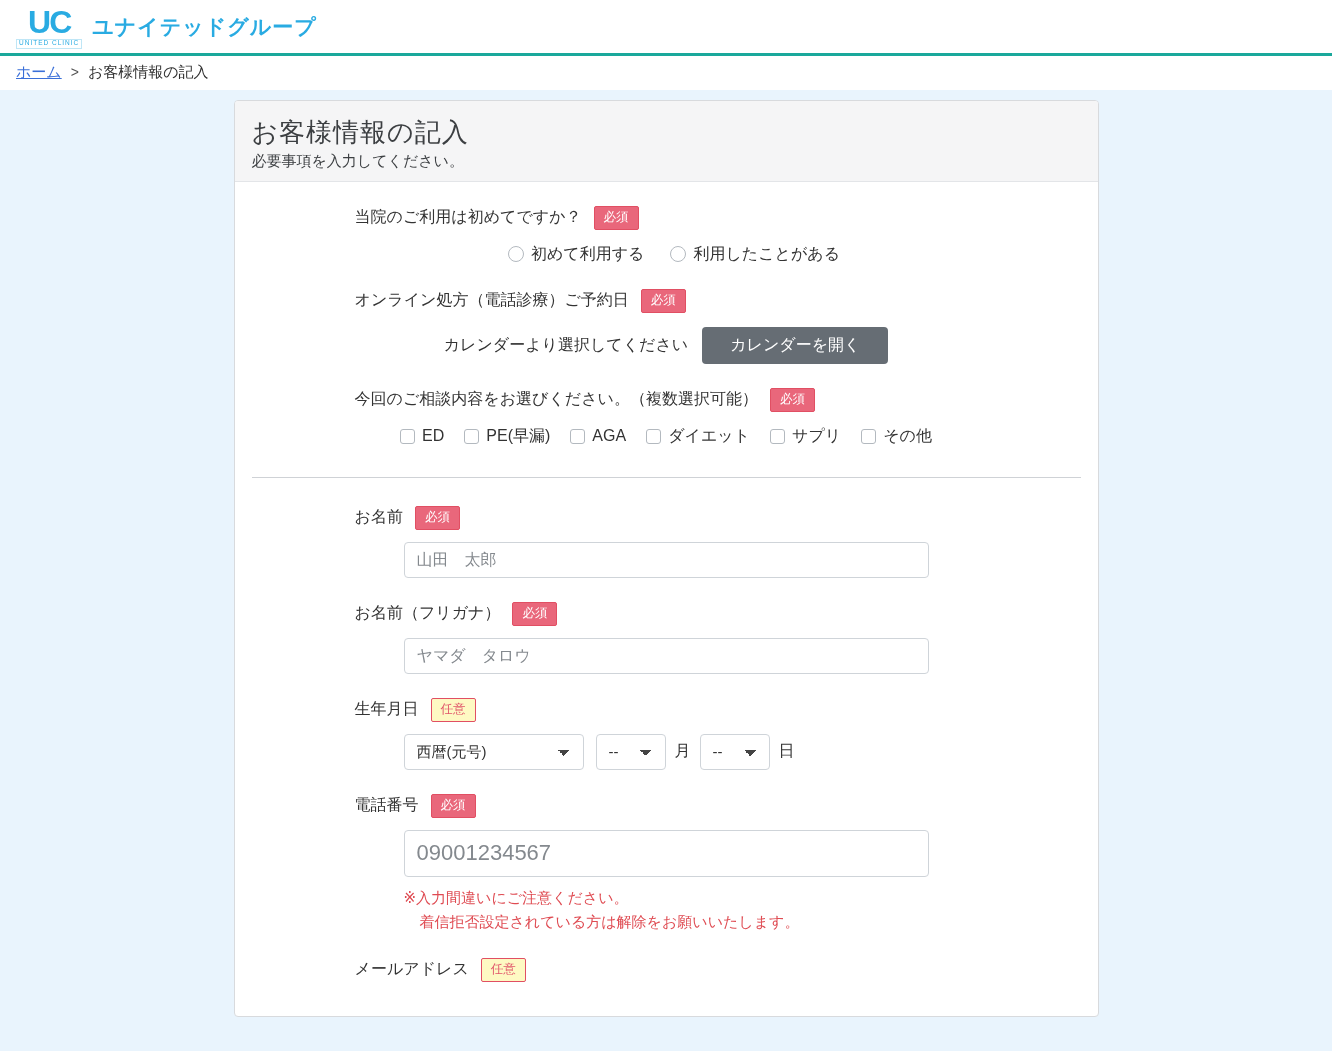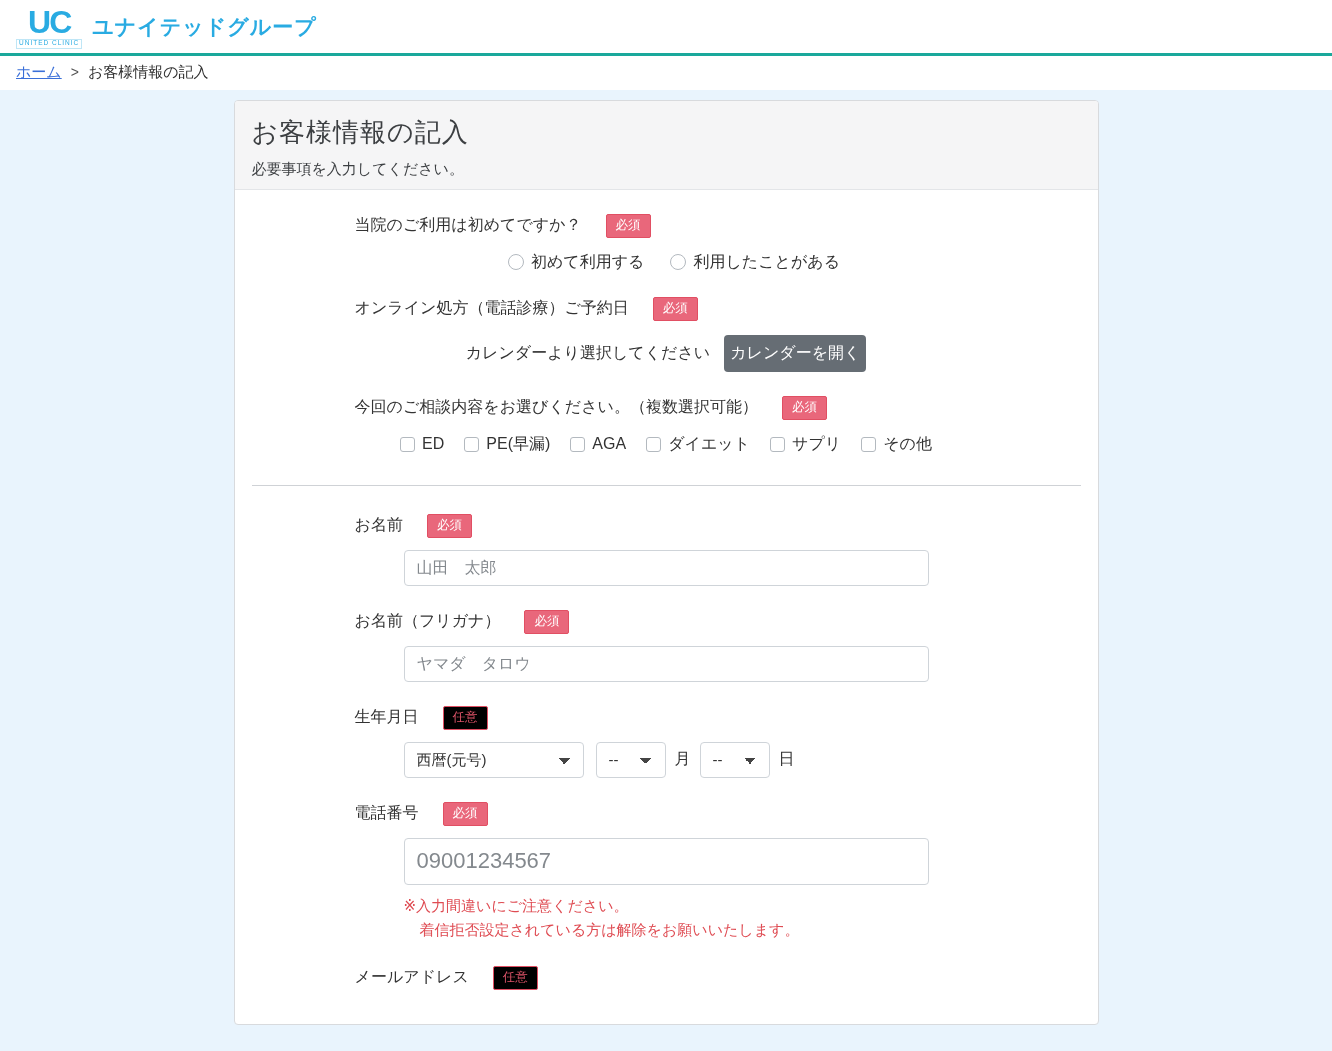--- a/index.html
+++ b/index.html
@@ -19,36 +19,36 @@
   
   .breadcrumb { background:#fff; padding:7px 16px 8px; font-size:15px; display:flex; align-items:center; gap:9px; }
   .breadcrumb a { color:#3a6fd8; text-decoration:underline; cursor:pointer; }
   .crumb-sep { color:#555; font-size:14px; }
   .crumb-current { color:#2e2e2e; }
   
   .main-area { background:#e9f4fd; flex:1; padding:10px 0 46px; }
   .card { width:865px; margin:0 auto; background:#fff; border:1px solid #d8dadd; border-radius:4px; overflow:hidden; }
   .card-header { background:#f5f5f6; border-bottom:1px solid #e3e5e8; padding:14px 17px 10px; }
   .card-title { font-size:26px; font-weight:normal; color:#3c3f42; letter-spacing:1px; }
-  .card-sub { font-size:15px; color:#3c3f42; margin-top:10px; }
+  .card-sub { font-size:15px; color:#3c3f42; margin-top:2px; }
   .card-body { padding:24px 0 34px; }
   
   .group { margin-bottom:24px; }
-  .label-row { display:flex; align-items:center; gap:24px; padding-left:120px; font-size:16px; color:#333; }
+  .label-row { display:flex; align-items:center; gap:12px; padding-left:120px; font-size:16px; color:#333; }
   .badge-req { background:#e9677b; border:1px solid #e14f63; color:#fff; font-size:12.5px; padding:2px 9px 3px; border-radius:2px; }
-  .badge-opt { background:#000000; border:1px solid #e14f63; color:#e0556a; font-size:12.5px; padding:2px 9px 3px; border-radius:2px; }
+  .badge-opt { background:#fef9c3; border:1px solid #e14f63; color:#e0556a; font-size:12.5px; padding:2px 9px 3px; border-radius:2px; }
   .control-row { display:flex; align-items:center; justify-content:center; margin-top:14px; }
   .radio-row { gap:26px;margin-left:16px; }
   .check-row { gap:20px; }
   .choice { display:flex; align-items:center; gap:7px; font-size:16px; color:#333; cursor:pointer; }
   input[type="radio"], input[type="checkbox"] { appearance:none; -webkit-appearance:none; width:15px; height:15px; border:1px solid #b3b9bf; background:#fff; cursor:pointer; }
   input[type="radio"] { border-radius:50%; width:16px; height:16px; }
   input[type="checkbox"] { border-radius:3px; }
   .cal-note { font-size:16px; color:#333; margin-right:14px; }
-  .btn-calendar { background:#666d74; color:#fff; border:none; border-radius:4px; font-size:16px; padding:8px 6px; cursor:pointer; font-family:inherit; }
+  .btn-calendar { background:#666d74; color:#fff; border:none; border-radius:4px; font-size:16px; padding:8px 28px; cursor:pointer; font-family:inherit; }
   .divider { border:none; border-top:1px solid #cfd2d6; margin:30px 17px 28px; }
   
   .input-wrap { display:flex; justify-content:center; margin-top:12px; }
   .text-input { width:525px; height:36px; border:1px solid #cfd4d9; border-radius:4px; padding:6px 12px; font-size:16px; color:#333; font-family:inherit; background:#fff; }
   .text-input::placeholder { color:#84898e; opacity:1; }
   .phone-input { height:47px; font-size:22px; }
   .select-row { width:525px; margin:12px auto 0; display:flex; align-items:center; justify-content:flex-start; }
   select { appearance:none; -webkit-appearance:none; height:36px; border:1px solid #cfd4d9; border-radius:4px; background-color:#fff; font-size:15px; color:#333; padding:0 28px 0 12px; font-family:inherit; cursor:pointer;
     background-image:linear-gradient(45deg,transparent 50%,#444 50%),linear-gradient(135deg,#444 50%,transparent 50%);
     background-position:calc(100% - 19px) 55%,calc(100% - 13px) 55%;

